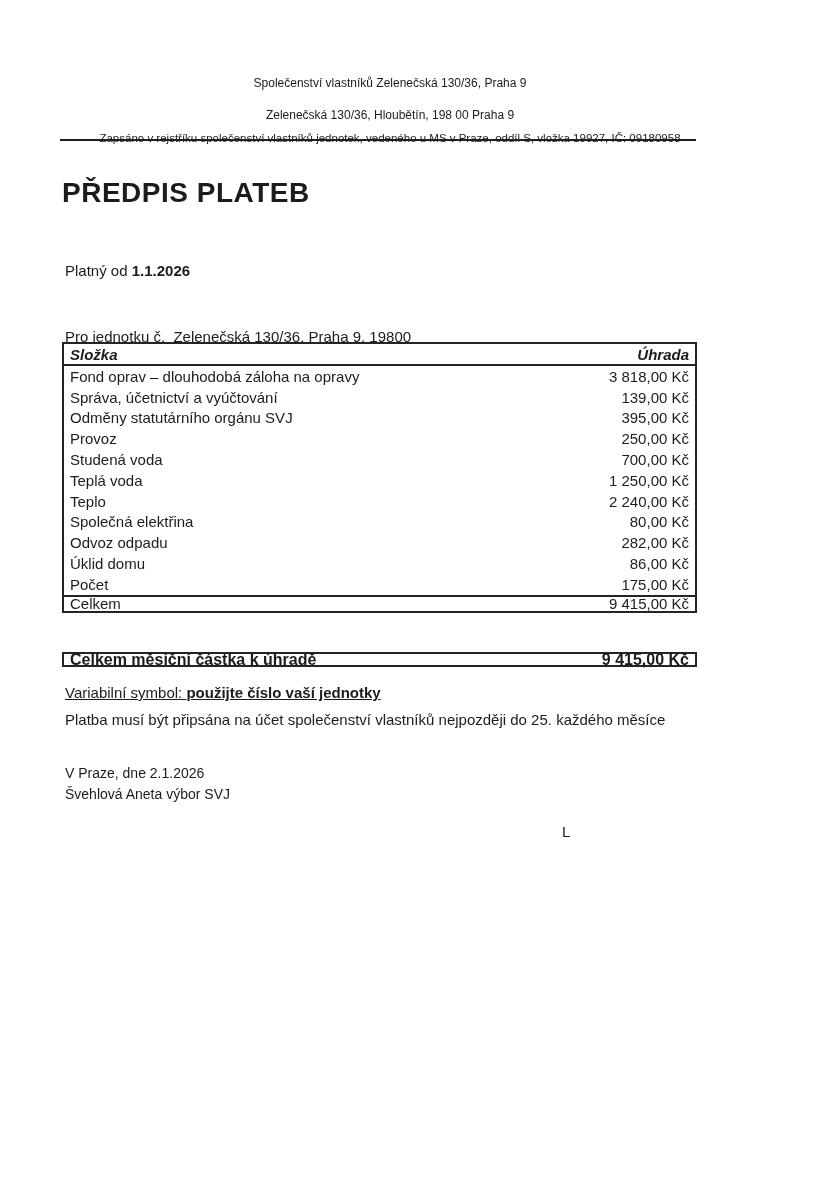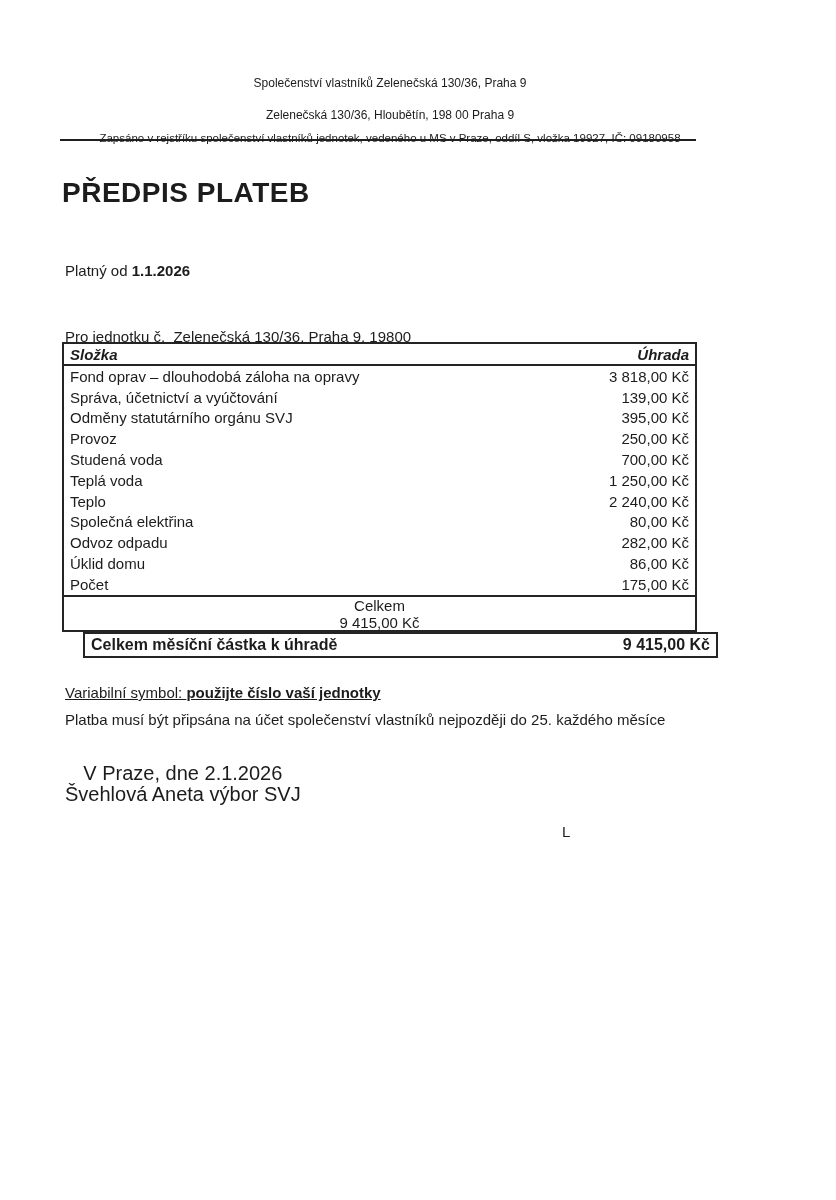--- a/index.html
+++ b/index.html
@@ -69,61 +69,58 @@
     height: 20.8px;
     white-space: nowrap;
   }
   .tbl-row.header-row {
     font-weight: bold;
     height: 22px;
     border-bottom: 2px solid #242424;
     font-style: italic;
   }
   .tbl-row.total-row {
-    height: 35px;
+    height: 16px;
     border-top: 2px solid #242424;
-    flex-direction: column;
   }
 
   
   .total-box {
     position: absolute;
-    left: 62px; top: 632px;
-    width: 635px; height: 26px;
+    left: 62px; top: 652px;
+    width: 635px; height: 15px;
     border: 2px solid #242424;
     display: flex;
     justify-content: space-between;
     align-items: center;
     padding: 0 6px;
     font-size: 16px;
     font-weight: bold;
     white-space: nowrap;
-    margin-left: 21px;
   }
 
   
   .payment-block {
     position: absolute;
     left: 65px; top: 679px;
     width: 700px;
     font-size: 15px;
     white-space: nowrap;
   }
   .payment-block .account-line { font-weight: bold; }
   .payment-block .vs-line { margin-top: 5px; text-decoration: underline; }
   .payment-block .deadline-line { margin-top: 10px; }
 
   
   .footer-block {
     position: absolute;
     left: 65px; top: 763px;
-    font-size: 20px;
+    font-size: 14px;
     line-height: 21px;
     white-space: nowrap;
-    text-align: center;
   }
   .mark-l {
     position: absolute;
     left: 562px; top: 823px;
     font-size: 15px;
   }
 </style>
 </head>
 <body>
 

